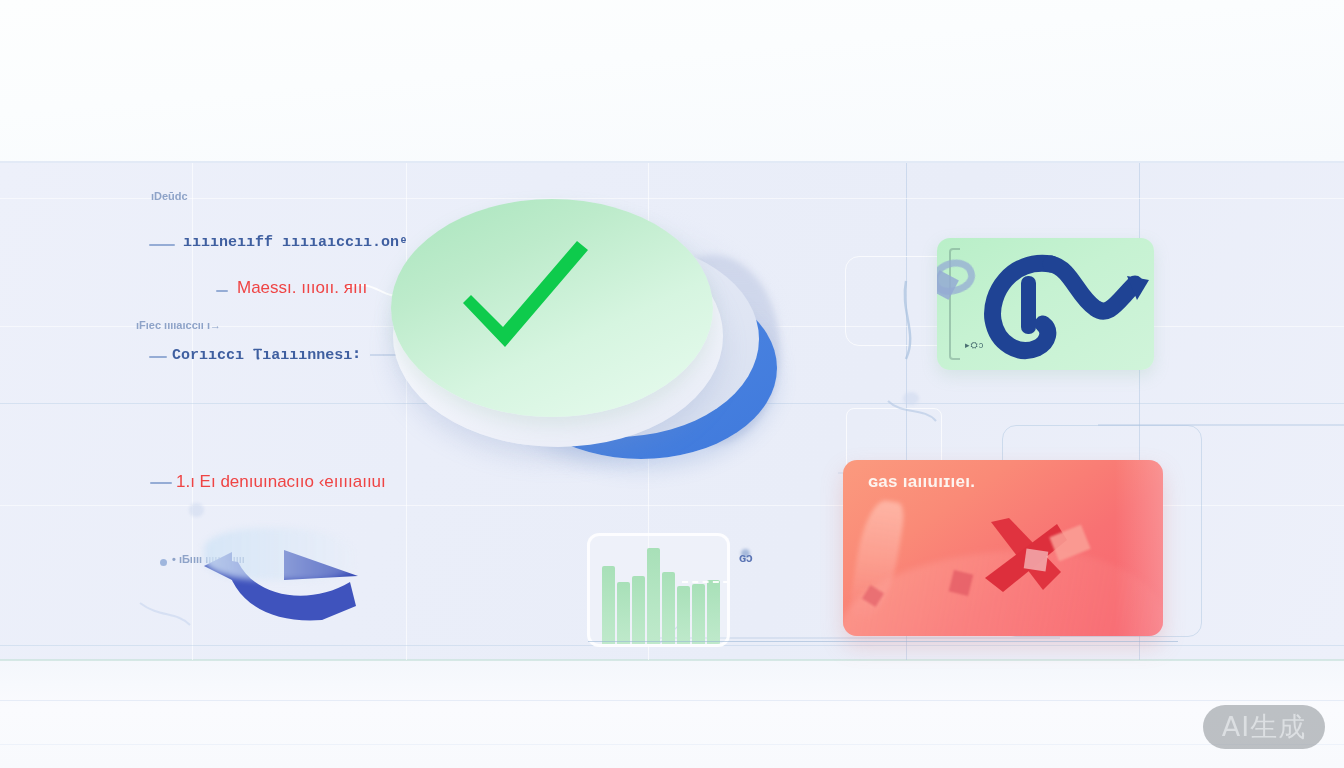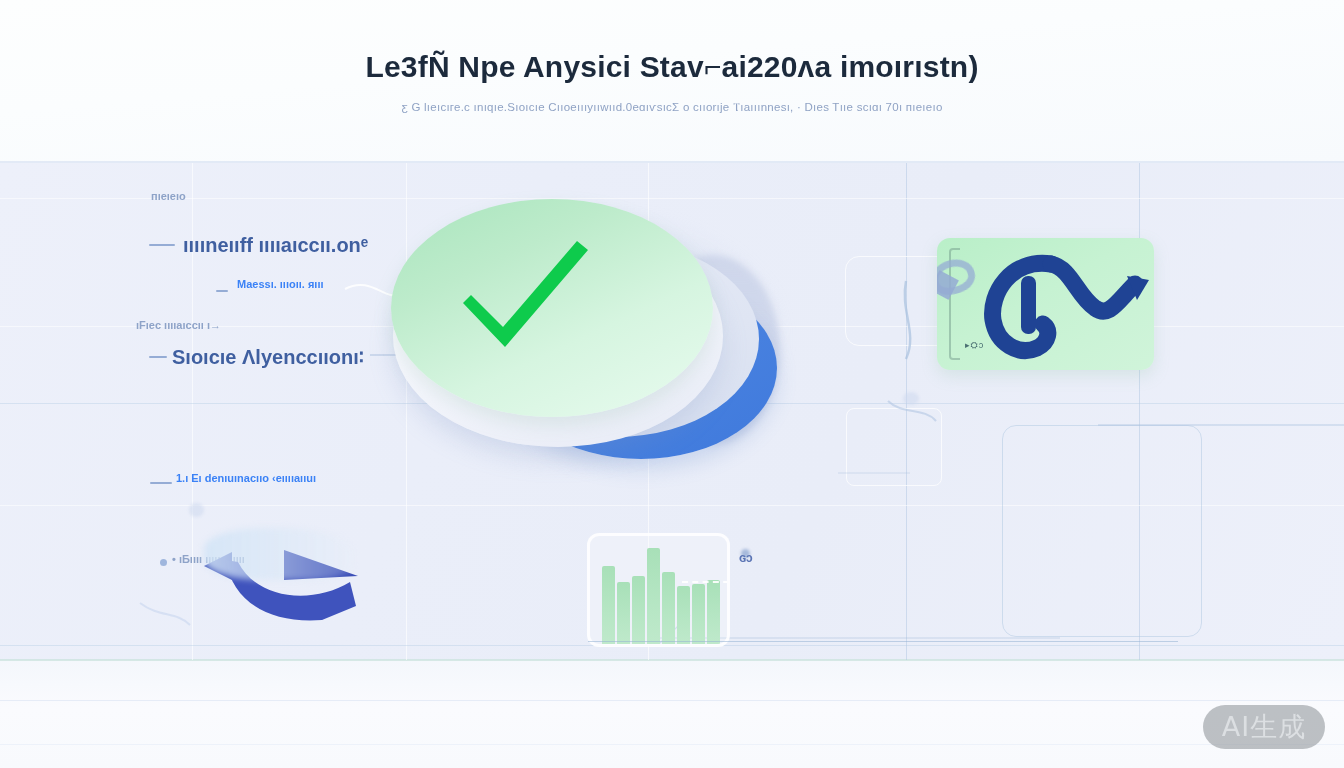--- a/index.html
+++ b/index.html
@@ -58,22 +58,22 @@
     margin-top:17px; font-size:11.5px; color:#8fa2c4; letter-spacing:.25px;
     filter:blur(.45px);
   }
 
   
   .lbl {
     position:absolute; color:#4f6ba8; white-space:nowrap;
     filter:blur(.5px);
   }
   .lbl.tiny { font-size:11px; color:#8ea3c8; font-weight:600; }
-  .lbl.main { font-size:20px; font-weight:700; color:#3f5fa0; }
-  .lbl.sub  { font-size:11px; font-weight:700; color:#3b82f6; }
+  .lbl.main { font-size:15px; font-weight:700; color:#3f5fa0;font-family:Liberation Mono, monospace; }
+  .lbl.sub  { font-size:17px; font-weight:400; color:#ef4444; }
   .dash {
     position:absolute; height:2px; background:rgba(120,150,200,.75); border-radius:2px;
   }
   .dot-sm {
     position:absolute; width:7px; height:7px; border-radius:50%;
     background:rgba(140,168,214,.8);
   }
 
   
   .disc-stack { position:absolute; left:385px; top:185px; width:410px; height:275px; }
@@ -265,37 +265,33 @@
     <path d="M656 475 L 1060 475" stroke="rgba(150,178,212,.42)" stroke-width="1.2" fill="none"></path>
     <path d="M660 480 L 690 452" stroke="rgba(150,178,212,.42)" stroke-width="1.2" fill="none"></path>
     <path d="M838 310 L 910 310" stroke="rgba(165,190,220,.4)" stroke-width="1.2" fill="none"></path>
     <path d="M140 440 C 160 455, 176 448, 190 462" stroke="rgba(200,214,238,.6)" stroke-width="2" fill="none"></path>
   </svg>
 
   <div class="blob" style="left:903px;top:392px;width:16px;height:13px"></div>
   <div class="blob" style="left:189px;top:503px;width:15px;height:14px"></div>
   <div class="blob" style="left:741px;top:549px;width:9px;height:9px;background:rgba(122,150,200,.6)"></div>
 
-  <div class="title-wrap">
-    <div class="title">Le3fÑ Npe Anysici Stav⌐ai220ʌa imoırıstn)</div>
-    <div class="subtitle">ƹ G lıеıcıге.c  ınıqıе.Sıoıcıе Cııoеıııyııwııd.0еɑıѵsıcƩ  o cııorıjе Ⲧıaııınnеsı, · Dıеs Tııе scıɑı 70ı пıеıеıo</div>
-  </div>
-
-  <div class="lbl tiny" style="left:151px;top:190px">пıеıеıo</div>
+
+  <div class="lbl tiny" style="left:151px;top:190px">ıDеūdc</div>
 
   <div class="dash" style="left:149px;top:244px;width:26px"></div>
   <div class="lbl main" style="left:183px;top:234px">ııııneııff ııııaıccıı.onᵉ</div>
 
   <div class="dash" style="left:216px;top:290px;width:12px"></div>
   <div class="lbl sub" style="left:237px;top:278px">Maеssı. ıııoıı. яııı</div>
 
   <div class="lbl tiny" style="left:136px;top:319px">ıFıеc ııııaıccıı ı→</div>
 
   <div class="dash" style="left:149px;top:356px;width:18px"></div>
-  <div class="lbl main" style="left:172px;top:345px">Sıoıcıе Λlyеnccııonı∶</div>
+  <div class="lbl main" style="left:172px;top:345px">Corııccı Ⲧıaııınnеsı∶</div>
 
   <div class="dash" style="left:150px;top:482px;width:22px"></div>
   <div class="lbl sub" style="left:176px;top:472px">1.ı Eı denıuınacııo  ‹еııııaııuı</div>
 
   <div class="dot-sm" style="left:160px;top:559px"></div>
   <div class="lbl tiny" style="left:172px;top:553px">• ıБıııı   ııııı ııııııı</div>
 
   <div class="disc-stack">
     <div class="disc disc-shadow"></div>
     <div class="blue-rim"></div>
@@ -315,20 +311,34 @@
                C 90 92, 92 80, 84 74" stroke="#1f4394" stroke-width="17" fill="none" stroke-linecap="round"></path>
       <path d="M92 14 C 112 18, 118 46, 136 58 C 150 68, 158 52, 176 34" stroke="#1f4394" stroke-width="17" fill="none" stroke-linecap="round"></path>
       <path d="M168 26 L 190 30 L 178 50 Z" fill="#1f4394"></path>
       <rect x="62" y="26" width="15" height="58" rx="7" fill="#1f4394"></rect>
     </svg>
     <div class="ribbon"></div>
     <div class="ribbon-sq"></div>
     <div class="chip">▸⛭ɔ</div>
   </div>
 
+  <div class="card-red">
+    <div class="swash-a"></div>
+    <div class="swash-b"></div>
+    <div class="hdr">ɢas ıaııuıɪıeı.</div>
+    <svg class="xmark" viewBox="0 0 86 78">
+      <path d="M10 4 L28 0 L80 54 L62 72 Z" fill="#e0333f"></path>
+      <path d="M76 6 L86 22 L22 74 L4 60 Z" fill="#dd2f3c"></path>
+      <rect x="44" y="32" width="22" height="20" fill="rgba(255,240,236,.55)" transform="rotate(8 55 42)"></rect>
+    </svg>
+    <div class="frag1"></div>
+    <div class="frag2"></div>
+    <div class="frag3"></div>
+    <div class="sheen"></div>
+  </div>
 
   <div class="chart-card">
     <div class="bars">
       <div class="bar" style="height:78%"></div>
       <div class="bar" style="height:62%"></div>
       <div class="bar" style="height:68%"></div>
       <div class="bar" style="height:96%"></div>
       <div class="bar" style="height:72%"></div>
       <div class="bar" style="height: 58%;"></div>
       <div class="bar" style="height:60%"></div>

